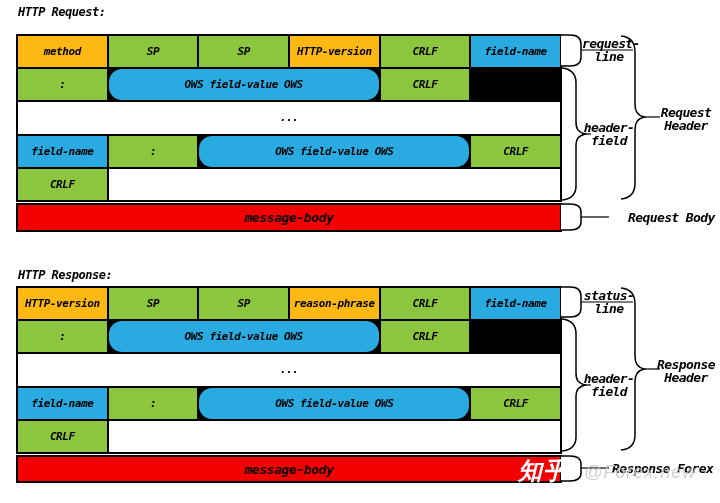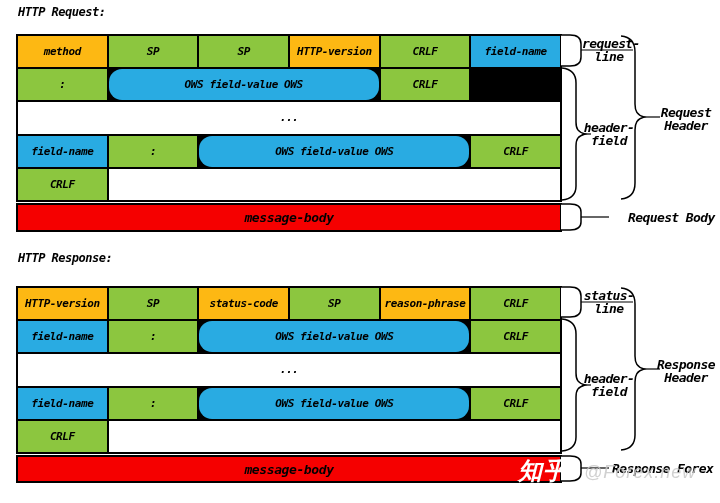--- a/index.html
+++ b/index.html
@@ -56,26 +56,25 @@
     <div class="cell green">:</div>
     <div class="cell blue s3">OWS field-value OWS</div>
     <div class="cell green">CRLF</div>
 
     <div class="cell green">CRLF</div>
     <div class="cell white s5"></div>
   </div>
 
   <div class="body-bar" style="top:203px;height:29px;">message-body</div>
 
-  <div class="title" style="top:251px;">HTTP Response:</div>
+  <div class="title" style="top:268px;">HTTP Response:</div>
 
   <div class="msg-table" style="top:286px;">
     <div class="cell orange">HTTP-version</div>
     <div class="cell green">SP</div>
-    <div class="cell orange">status-code</div>
     <div class="cell green">SP</div>
     <div class="cell orange">reason-phrase</div>
     <div class="cell green">CRLF</div>
 
     <div class="cell blue">field-name</div>
     <div class="cell green">:</div>
     <div class="cell blue s3">OWS field-value OWS</div>
     <div class="cell green">CRLF</div>
 
     <div class="cell white s6">...</div>

